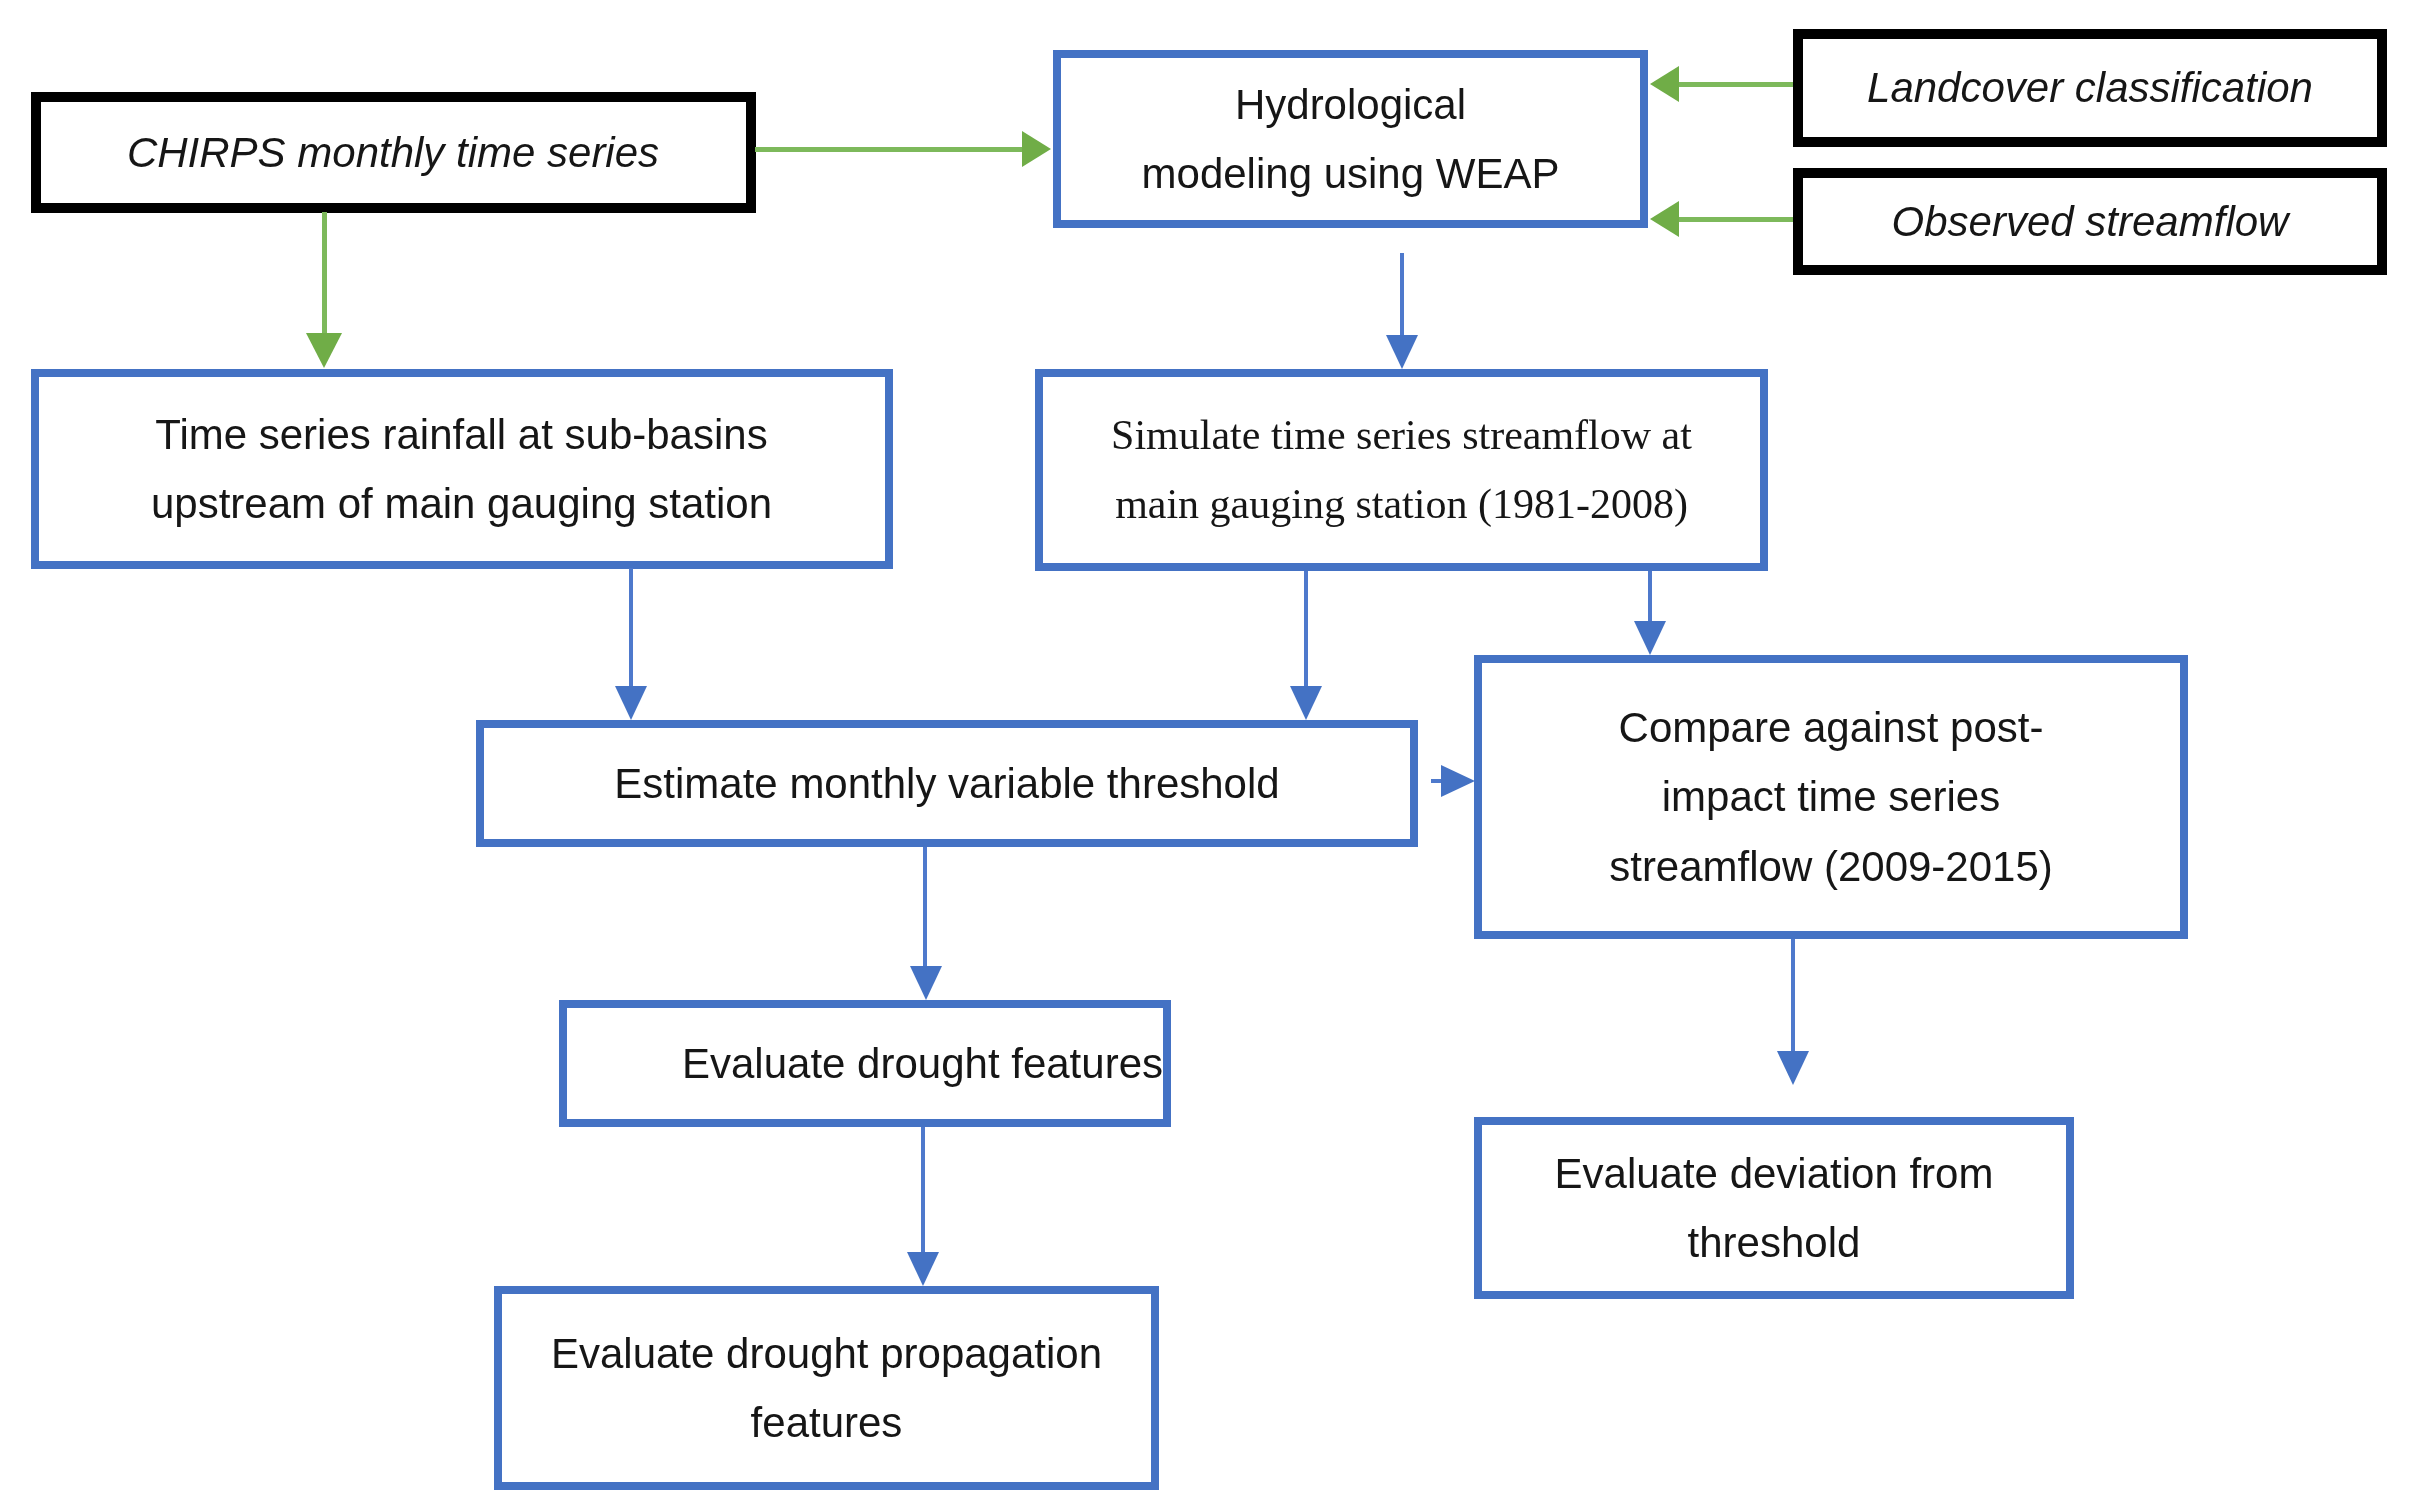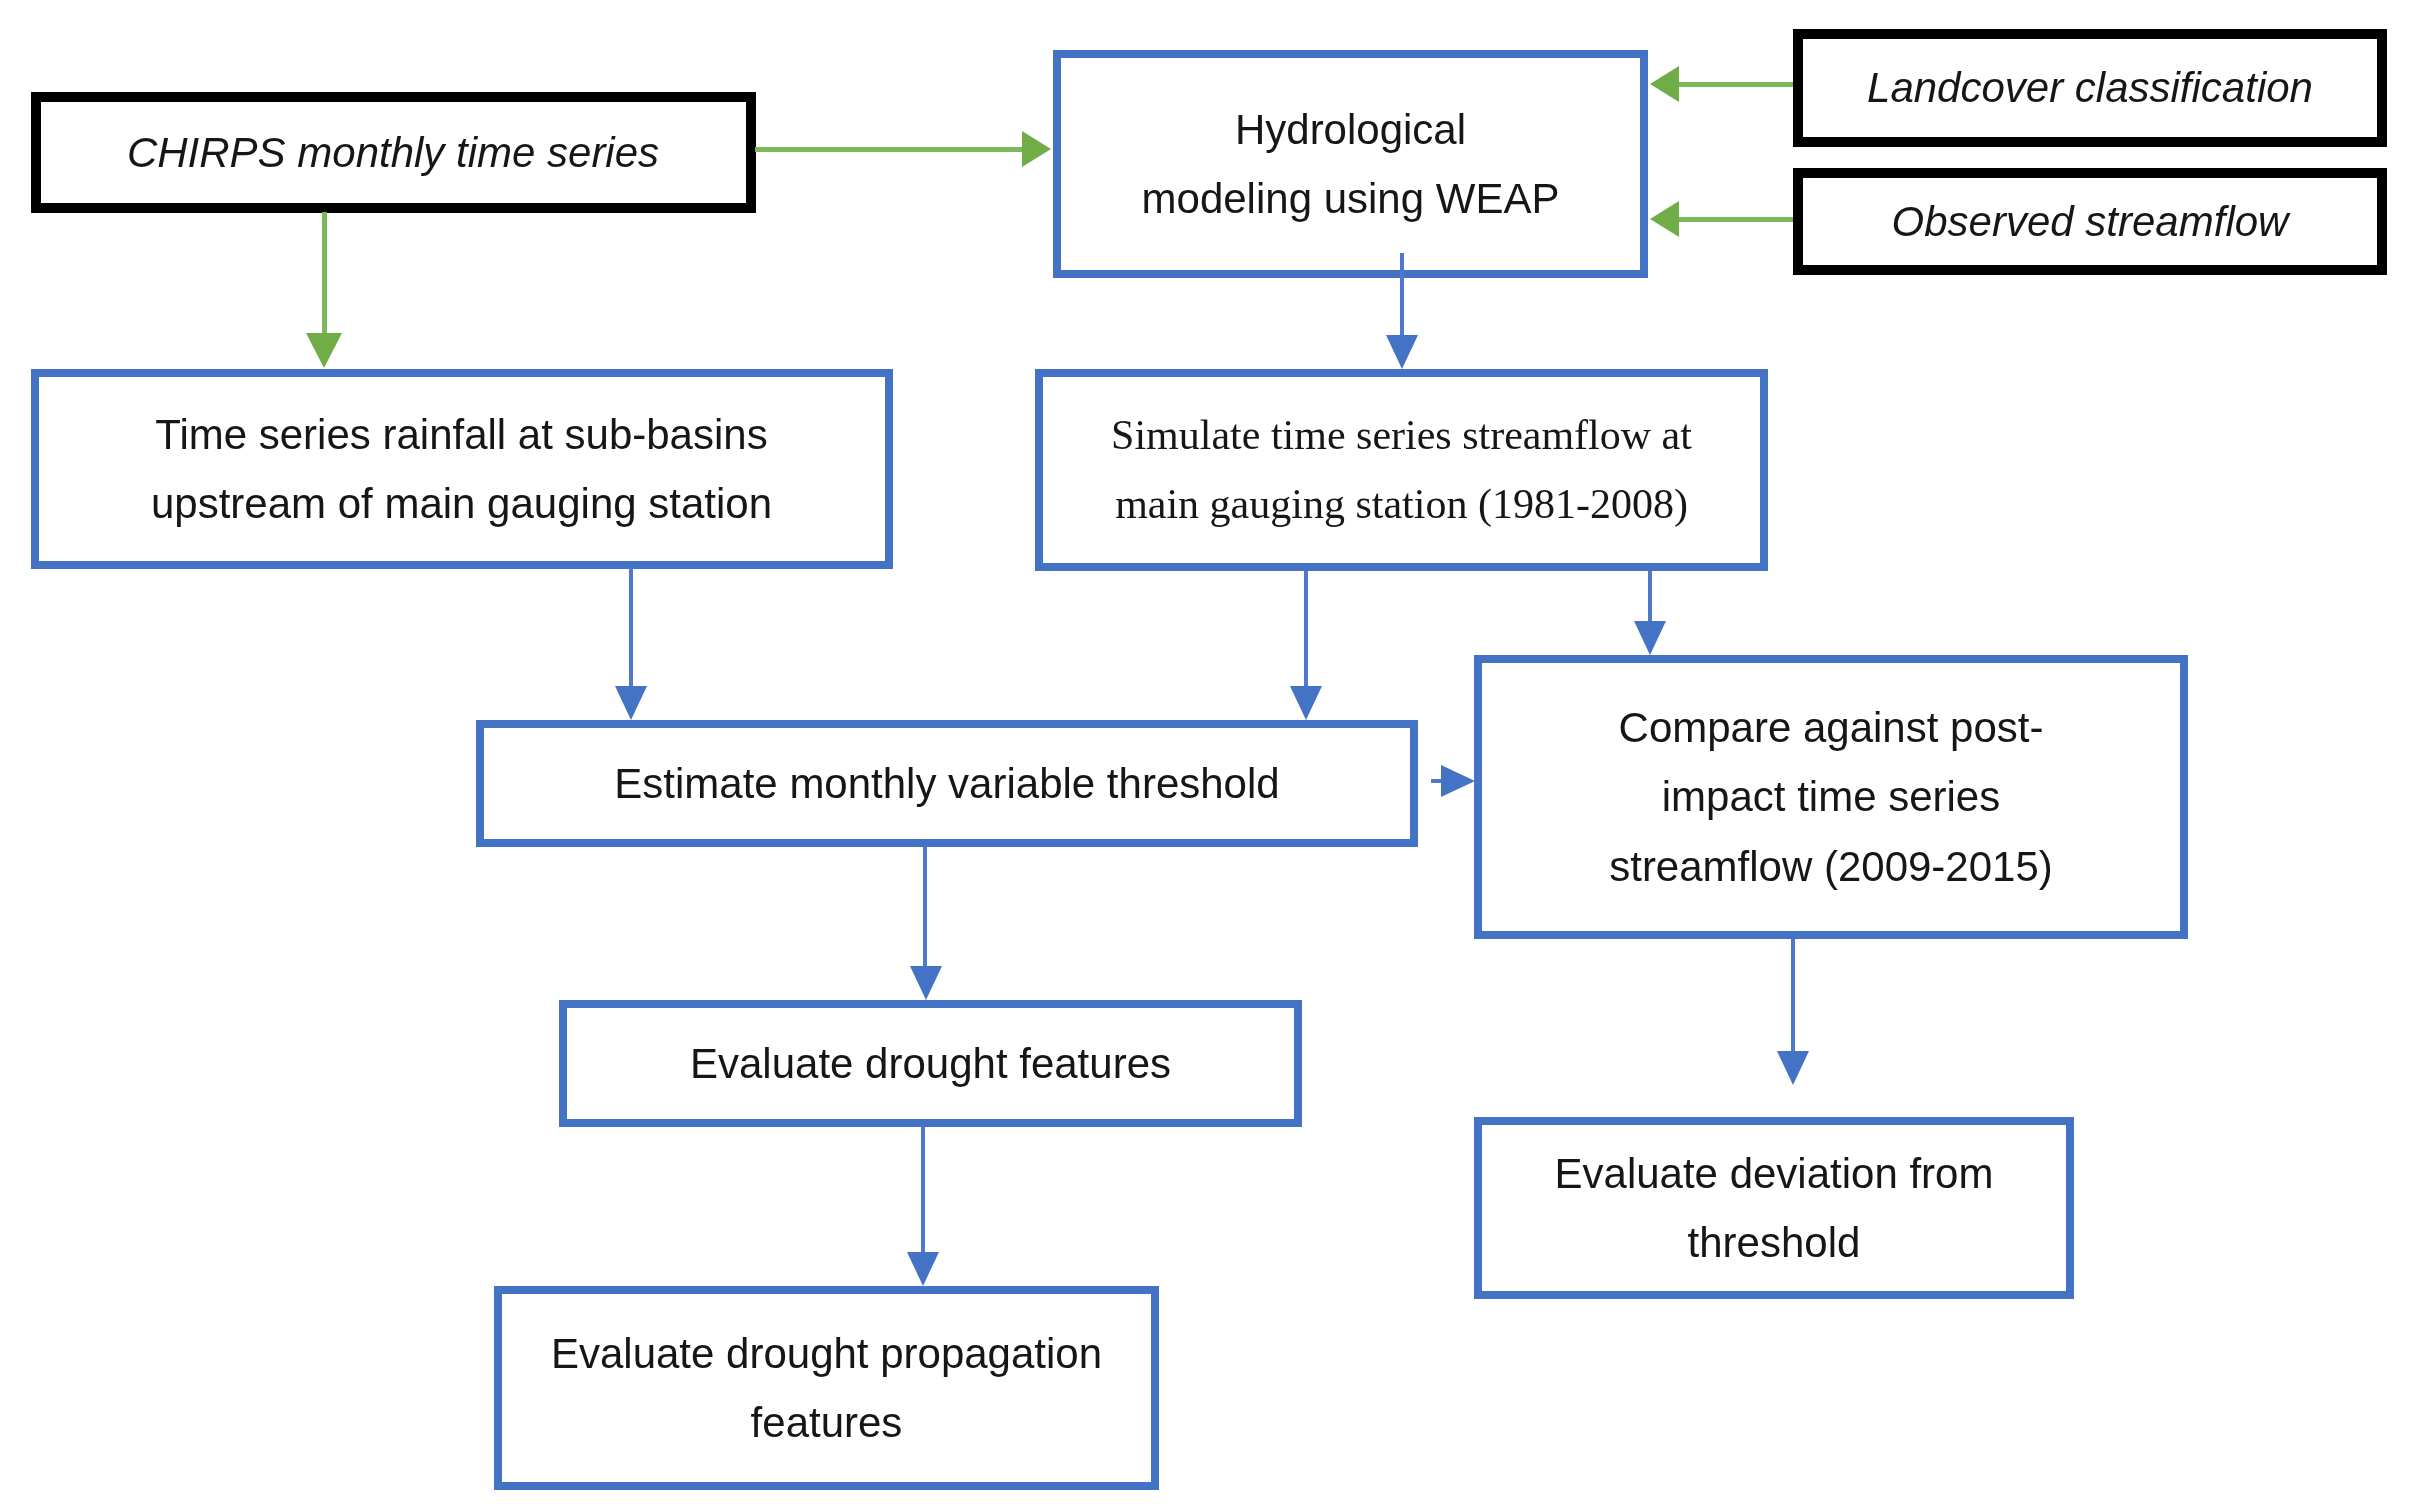--- a/index.html
+++ b/index.html
@@ -51,21 +51,21 @@
 </style>
 </head>
 <body>
 
 <div class="canvas">
 
   <div class="node green" style="left:30.5px; top:92px; width:725px; height:121px;">
     <span class="node-label">CHIRPS monthly time series</span>
   </div>
 
-  <div class="node blue" style="left:1053px; top:50px; width:595px; height:228px;text-align:center;">
+  <div class="node blue" style="left:1053px; top:50px; width:595px; height:178px;text-align:center;">
     <span class="node-label">Hydrological
 modeling using WEAP</span>
   </div>
 
   <div class="node green" style="left:1793px; top:29px; width:594px; height:118px;">
     <span class="node-label">Landcover classification</span>
   </div>
 
   <div class="node green" style="left:1793px; top:168px; width:594px; height:107px;">
     <span class="node-label">Observed streamflow</span>
@@ -84,21 +84,21 @@
   <div class="node blue" style="left:476px; top:720px; width:942px; height:127px;">
     <span class="node-label">Estimate monthly variable threshold</span>
   </div>
 
   <div class="node blue" style="left:1474px; top:655px; width:714px; height:284px;">
     <span class="node-label">Compare against post-
 impact time series
 streamflow (2009-2015)</span>
   </div>
 
-  <div class="node blue" style="left:559px; top:1000px; width:743px; height:127px;">
+  <div class="node blue" style="left:559px; top:1000px; width:612px; height:127px;justify-content:flex-end;">
     <span class="node-label">Evaluate drought features</span>
   </div>
 
   <div class="node blue" style="left:1474px; top:1117px; width:600px; height:182px;">
     <span class="node-label">Evaluate deviation from
 threshold</span>
   </div>
 
   <div class="node blue" style="left:494px; top:1286px; width:665px; height:204px;">
     <span class="node-label">Evaluate drought propagation

